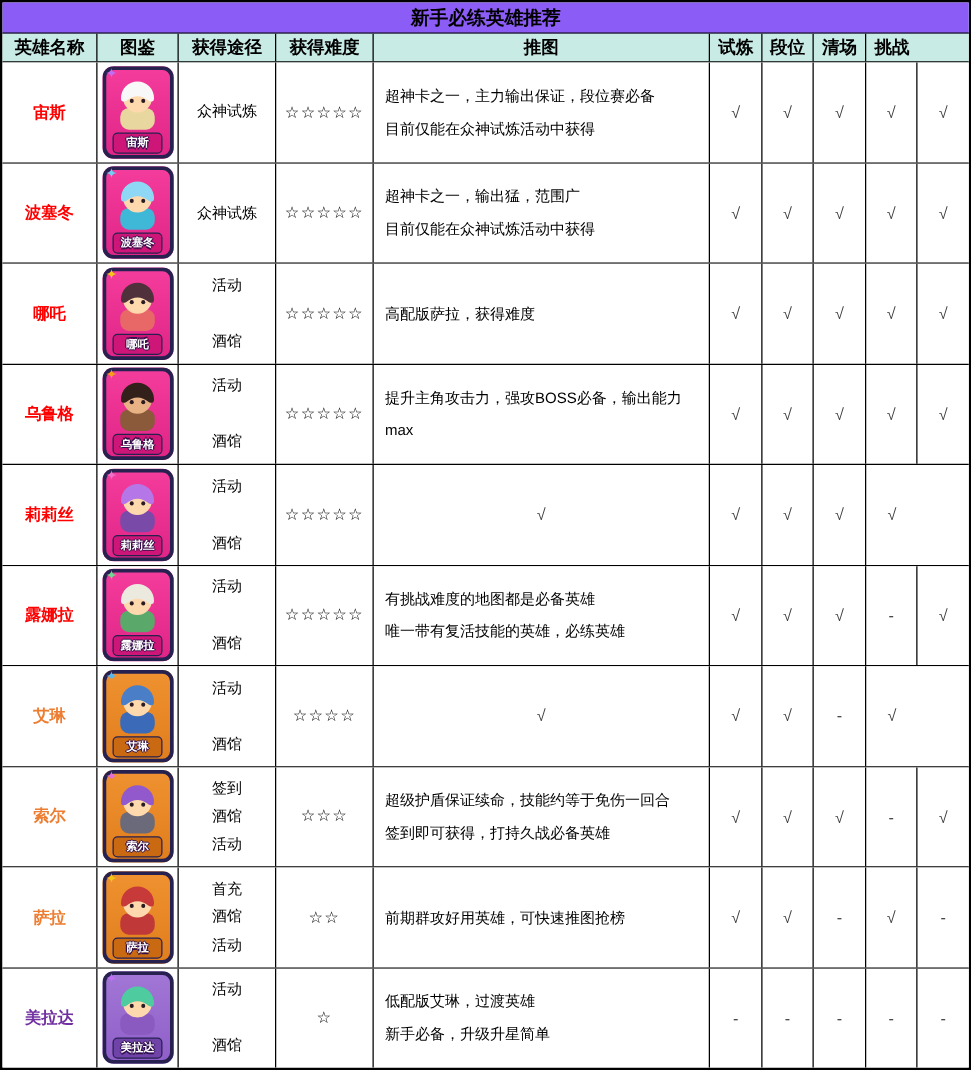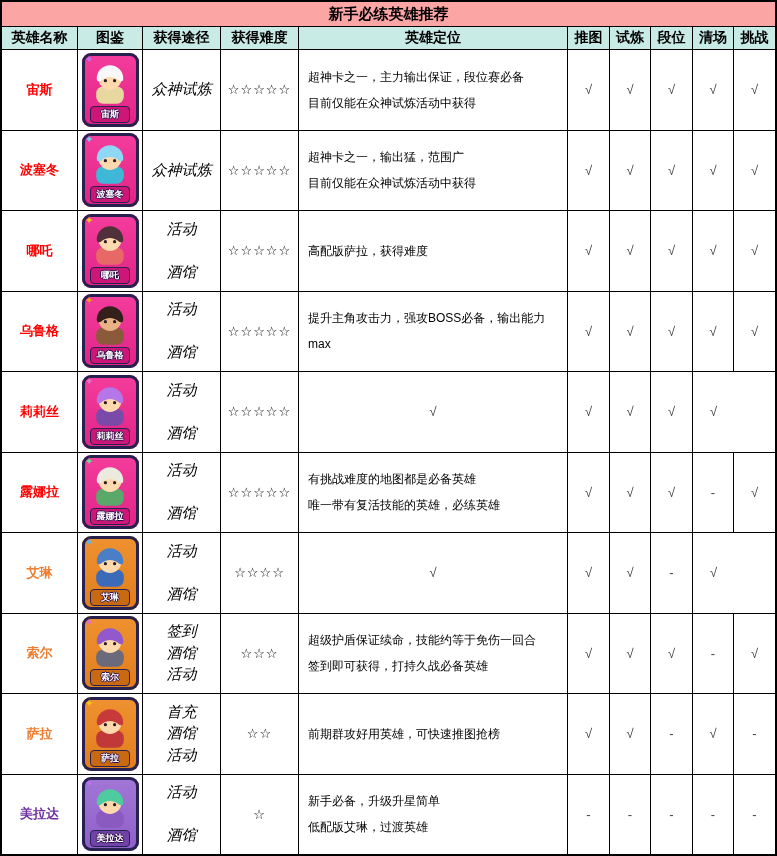--- a/index.html
+++ b/index.html
@@ -22,42 +22,41 @@
   
   .card { width:57px; height:74px; border-radius:9px; position:relative; padding:3px;
           box-shadow: inset 0 0 0 3px #272150; overflow:hidden; }
   .card-spark { position:absolute; top:1px; left:3px; font-size:11px; line-height:1; z-index:3; }
   .card-chara { position:absolute; top:7px; left:50%; transform:translateX(-50%); z-index:1; }
   .card-band { position:absolute; left:50%; transform:translateX(-50%); bottom:4px; min-width:40px; padding:1px 4px;
                border:1px solid #272150; border-radius:4px; font-size:9px; font-weight:bold; color:#fff;
                text-align:center; z-index:2; white-space:nowrap;
                text-shadow:-1px 0 #30104a, 1px 0 #30104a, 0 -1px #30104a, 0 1px #30104a; }
   
-  .obtain-cell { font-size:15px;font-style:italic; }
+  .obtain-cell { font-size:12px; }
   .obtain-list { display:flex; flex-direction:column; justify-content:space-between; height:62px; text-align:center; }
   .obtain-list .obtain-item:only-child { margin:auto; }
   
   .stars-cell { font-size:13px; letter-spacing:1px; }
   
   .role-cell { justify-content:flex-start; align-items:center; }
   .role-list { display:flex; flex-direction:column; padding-left:9px; padding-right:4px; }
   .role-line { font-size:12px; line-height:26px; text-align:left; }
   .check-cell { font-size:13px; }
 </style>
 </head>
 <body>
 
 <div class="table">
-  <div class="title-row" style="background: #fca5a5;">新手必练英雄推荐</div>
+  <div class="title-row" style="background: #8b5cf6;">新手必练英雄推荐</div>
   <div class="header-row" id="header-row" style="background: rgb(201, 235, 230);">
       <div class="hcell">英雄名称</div>
       <div class="hcell">图鉴</div>
       <div class="hcell">获得途径</div>
       <div class="hcell">获得难度</div>
-      <div class="hcell">英雄定位</div>
       <div class="hcell">推图</div>
       <div class="hcell">试炼</div>
       <div class="hcell">段位</div>
       <div class="hcell">清场</div>
       <div class="hcell">挑战</div>
     </div>
   <div class="rows" id="rows">
   <div class="row">
     <div class="cell name-cell" style="color: rgb(254, 0, 0);">宙斯</div>
     <div class="cell card-cell">
@@ -375,22 +374,22 @@
     </div>
     <div class="cell obtain-cell">
       <div class="obtain-list">
             <div class="obtain-item">活动</div>
             <div class="obtain-item">酒馆</div>
           </div>
     </div>
     <div class="cell stars-cell">☆</div>
     <div class="cell role-cell">
       <div class="role-list">
+            <div class="role-line">低配版艾琳，过渡英雄</div>
             <div class="role-line">新手必备，升级升星简单</div>
-            <div class="role-line">低配版艾琳，过渡英雄</div>
           </div>
     </div>
   <div class="cell check-cell" style="color: rgb(63, 63, 63);">-</div>
         <div class="cell check-cell" style="color: rgb(63, 63, 63);">-</div>
         <div class="cell check-cell" style="color: rgb(63, 63, 63);">-</div>
         <div class="cell check-cell" style="color: rgb(63, 63, 63);">-</div>
         <div class="cell check-cell" style="color: rgb(63, 63, 63);">-</div>
       </div>
 </div>
 </div>

